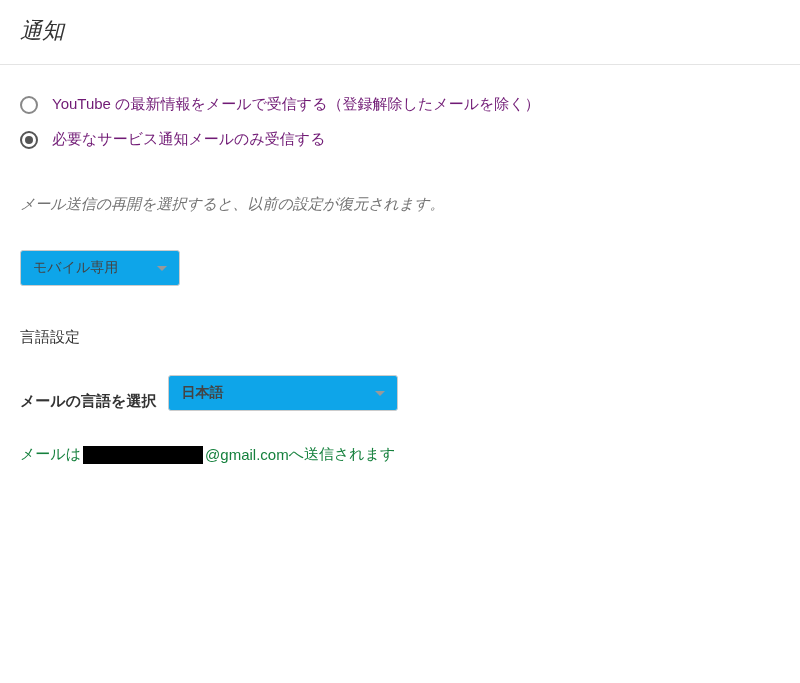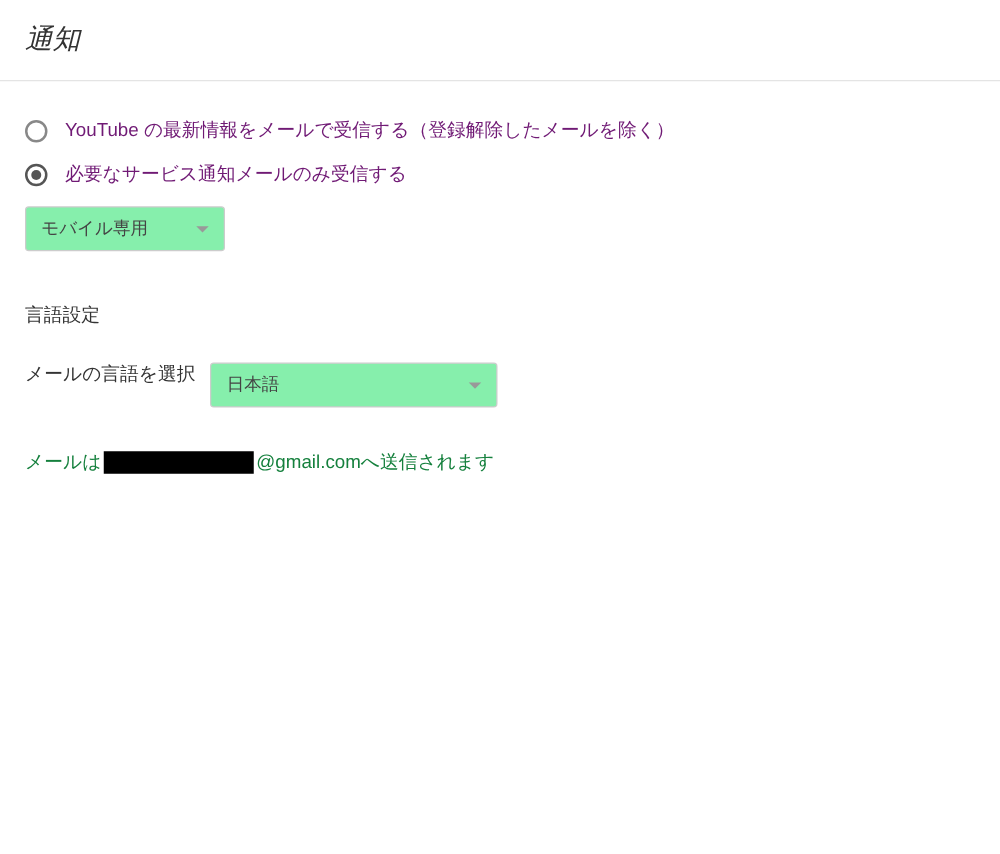--- a/index.html
+++ b/index.html
@@ -104,44 +104,45 @@
       margin-right: 8px;
     }
     .select-box {
       display: flex;
       align-items: center;
       justify-content: space-between;
       border: 1px solid #ccc;
       border-radius: 3px;
       padding: 8px 12px;
       min-width: 160px;
-      background: #86efac;
+      background: #0ea5e9;
       font-size: 14px;
       color: #444;
       cursor: pointer;
     }
     .dropdown-arrow {
       width: 0;
       height: 0;
       border-left: 5px solid transparent;
       border-right: 5px solid transparent;
       border-top: 5px solid #999;
       margin-left: 30px;
     }
     .lang-section-header {
       font-size: 15px;
       color: #333;
       margin-bottom: 28px;
     }
     .lang-row {
       display: flex;
-      align-items: flex-start;
+      align-items: flex-end;
       font-size: 15px;
       color: #333;
       margin-bottom: 34px;
+      font-weight: bold;
     }
     .lang-select {
       min-width: 230px;
       margin-left: 12px;
     }
     .email-row {
       font-size: 15px;
       color: #15803d;
       display: flex;
       align-items: center;
@@ -167,20 +168,21 @@
     <span>YouTube の最新情報をメールで受信する（登録解除したメールを除く）</span>
   </div>
 
   <div class="radio-row">
     <span class="radio-outer selected">
       <span class="radio-inner"></span>
     </span>
     <span>必要なサービス通知メールのみ受信する</span>
   </div>
 
+  <div class="note-text">メール送信の再開を選択すると、以前の設定が復元されます。</div>
 
 
 
 
   <div class="control-row">
     <div class="select-box">
       <span>モバイル専用</span>
       <span class="dropdown-arrow"></span>
     </div>
   </div>

